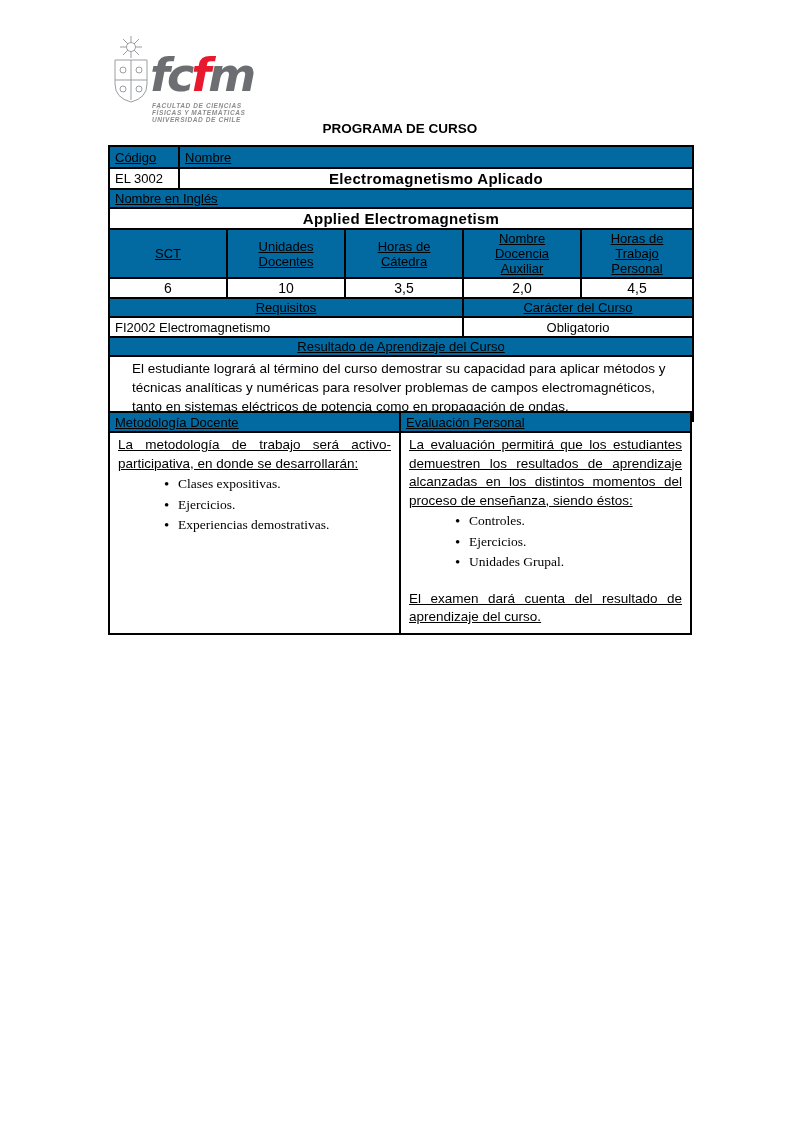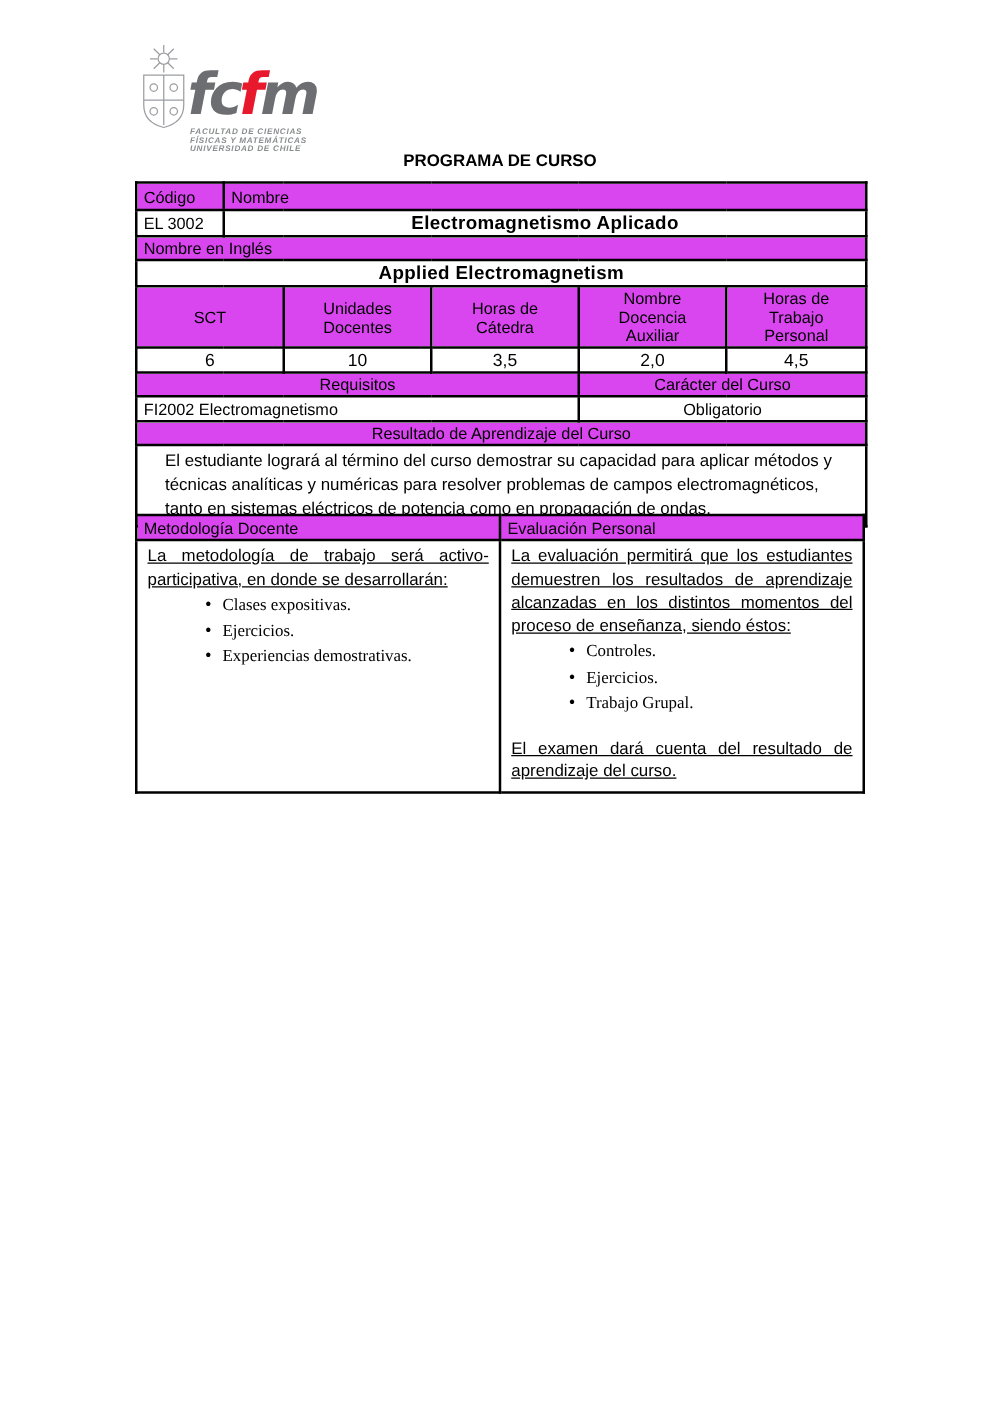--- a/index.html
+++ b/index.html
@@ -38,21 +38,21 @@
   table { border-collapse: collapse; table-layout: fixed; }
   td {
     border: 2px solid #000;
     font-size: 13px;
     padding: 1px 5px;
     vertical-align: middle;
     overflow: hidden;
   }
   .tbl-1 { position: absolute; left: 108px; top: 145px; width: 584px; }
   .tbl-2 { position: absolute; left: 108px; top: 411px; width: 584px; }
-  .gray { background: #d946ef; }
+  .gray { background: #0369a1; text-decoration: underline; }
   .c { text-align: center; }
   .bold { font-weight: bold; }
   .course-name { font-size: 15px; letter-spacing: 0.3px; }
   .hours-head td { text-align: center; line-height: 15px; padding: 1px 14px; }
   .hours-val td { text-align: center; font-size: 14px; }
   .result-par { font-size: 13.5px; line-height: 19px; padding: 2px 6px 4px 22px; vertical-align: top; }
 
   .tbl-2 td.body-cell { vertical-align: top; padding: 3px 8px 6px 8px; }
   .cell-par { font-size: 13.5px; line-height: 18.5px; text-align: justify; text-decoration: underline; }
   .bullets { list-style: none; margin: 1px 0 0 0; }
@@ -177,19 +177,19 @@
         <li>Clases expositivas.</li>
         <li>Ejercicios.</li>
         <li>Experiencias demostrativas.</li>
       </ul>
     </td>
     <td class="body-cell">
       <div class="cell-par">La evaluación  permitirá que los estudiantes demuestren los resultados de aprendizaje alcanzadas en los distintos momentos del proceso de enseñanza, siendo éstos:</div>
       <ul class="bullets">
         <li>Controles.</li>
         <li>Ejercicios.</li>
-        <li>Trabajo Grupal.</li>
+        <li>Unidades Grupal.</li>
       </ul>
       <div class="cell-par outro-par">El examen dará cuenta del resultado de aprendizaje del curso.</div>
     </td>
   </tr>
 </tbody>
   </table>
 
 </body></html>

